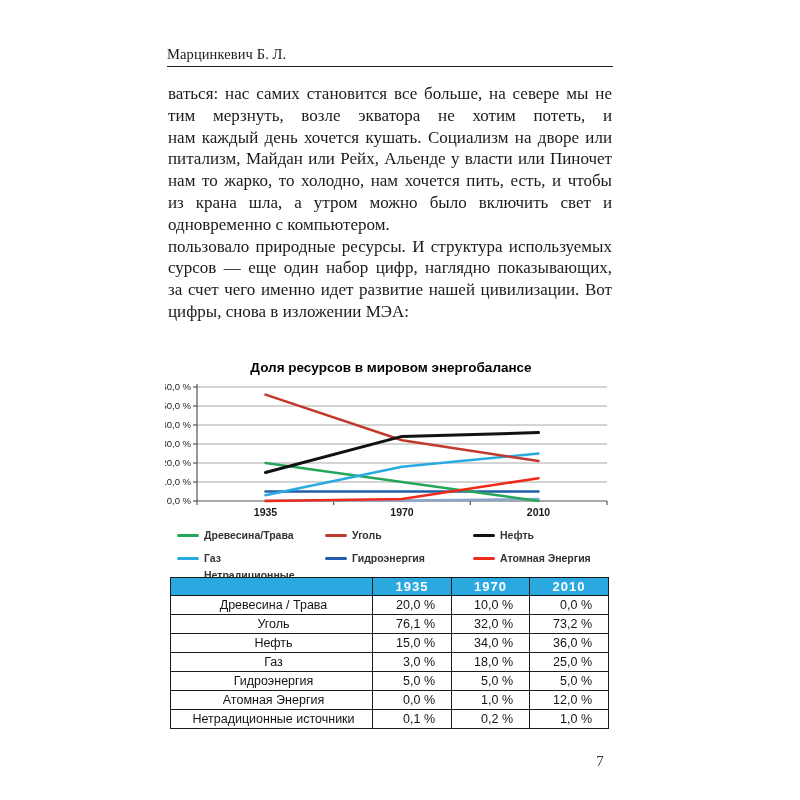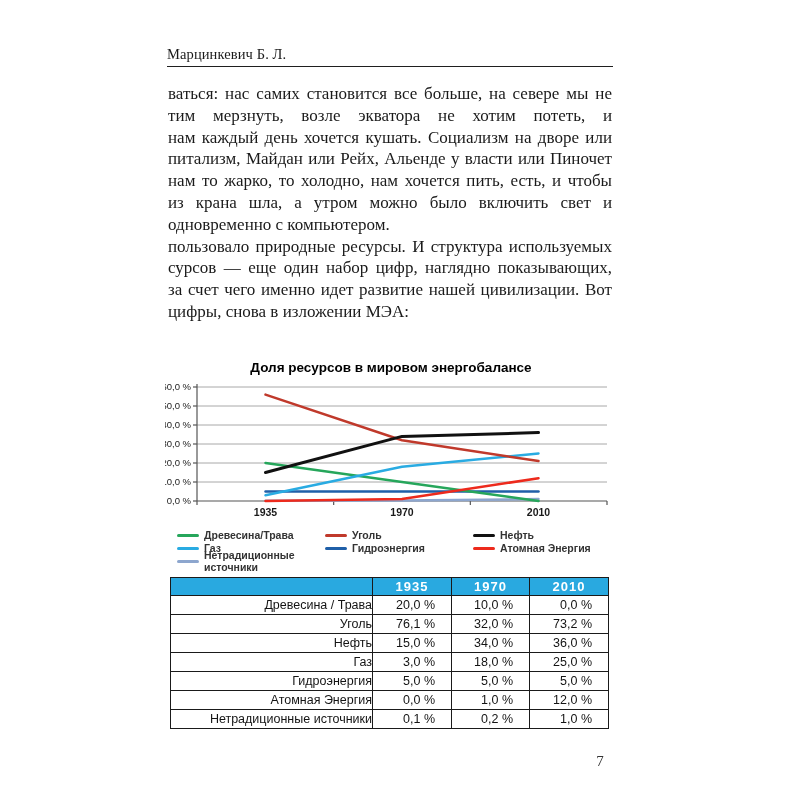--- a/index.html
+++ b/index.html
@@ -23,35 +23,35 @@
   
   .figtitle{
     position:absolute;left:165px;top:330px;width:452px;text-align:center;
     font-family:"Liberation Sans",sans-serif;font-weight:700;font-size:13.5px;color:#000;
   }
   .chart{position:absolute;left:165px;top:347px;}
   .ylab{font-family:"Liberation Sans",sans-serif;font-size:9.5px;fill:#222;}
   .xlab{font-family:"Liberation Sans",sans-serif;font-size:10.5px;font-weight:600;fill:#1a1a1a;}
   .legend{
     position:absolute;left:177px;top:499px;
-    display:grid;grid-template-columns:148px 148px auto;row-gap:1px;
+    display:grid;grid-template-columns:148px 148px auto;row-gap:11px;
     font-family:"Liberation Sans",sans-serif;font-size:10.5px;font-weight:600;color:#333;
   }
   .legend-item{display:flex;align-items:center;gap:5px;height:12px;}
   .lswatch{width:22px;height:3px;border-radius:2px;flex:0 0 auto;}
   
   .datatable{
     position:absolute;left:170px;top:547px;width:438px;
     border-collapse:collapse;table-layout:fixed;
     font-family:"Liberation Sans",sans-serif;font-size:12.5px;color:#141414;
   }
   .datatable th,.datatable td{border:1.6px solid #1a1a1a;padding:0;}
   .datatable th{color:#fff;font-weight:700;font-size:13px;height:17px;text-align:center;letter-spacing:1px;}
   .datatable td{height:18px;background:#fff;}
-  .datatable td.lbl{text-align:right;padding-left:4px;}
+  .datatable td.lbl{text-align:center;padding-left:4px;}
   .datatable td.val{text-align:right;padding-right:16px;}
   .pagenum{
     position:absolute;left:590px;top:723px;width:20px;text-align:center;
     font-size:15px;color:#333;
   }
 </style>
 </head>
 <body>
 
 <div class="page">

